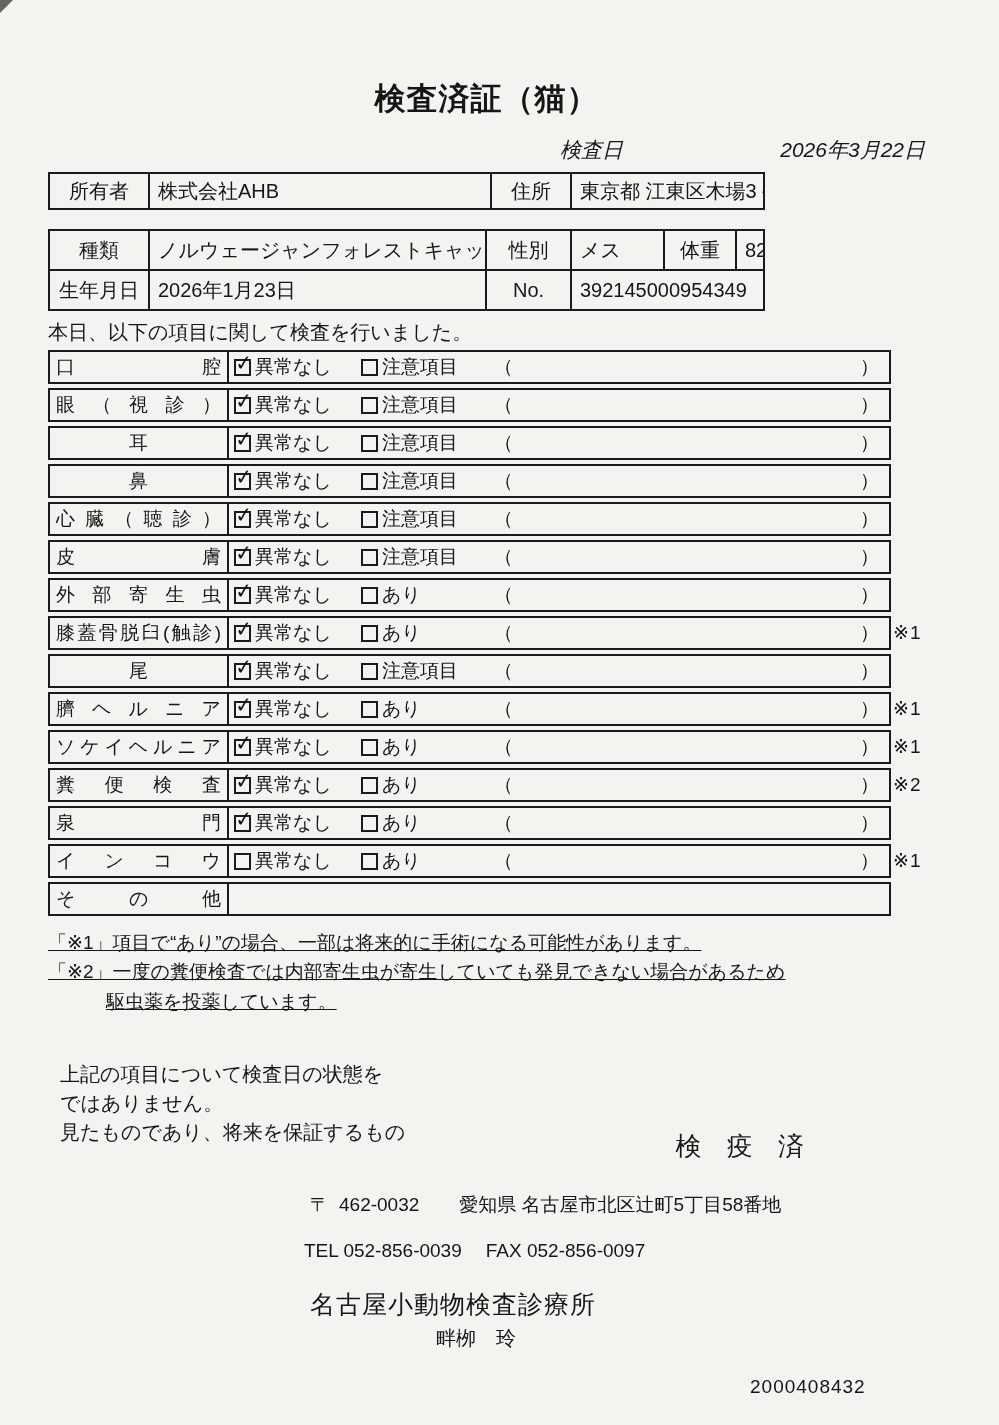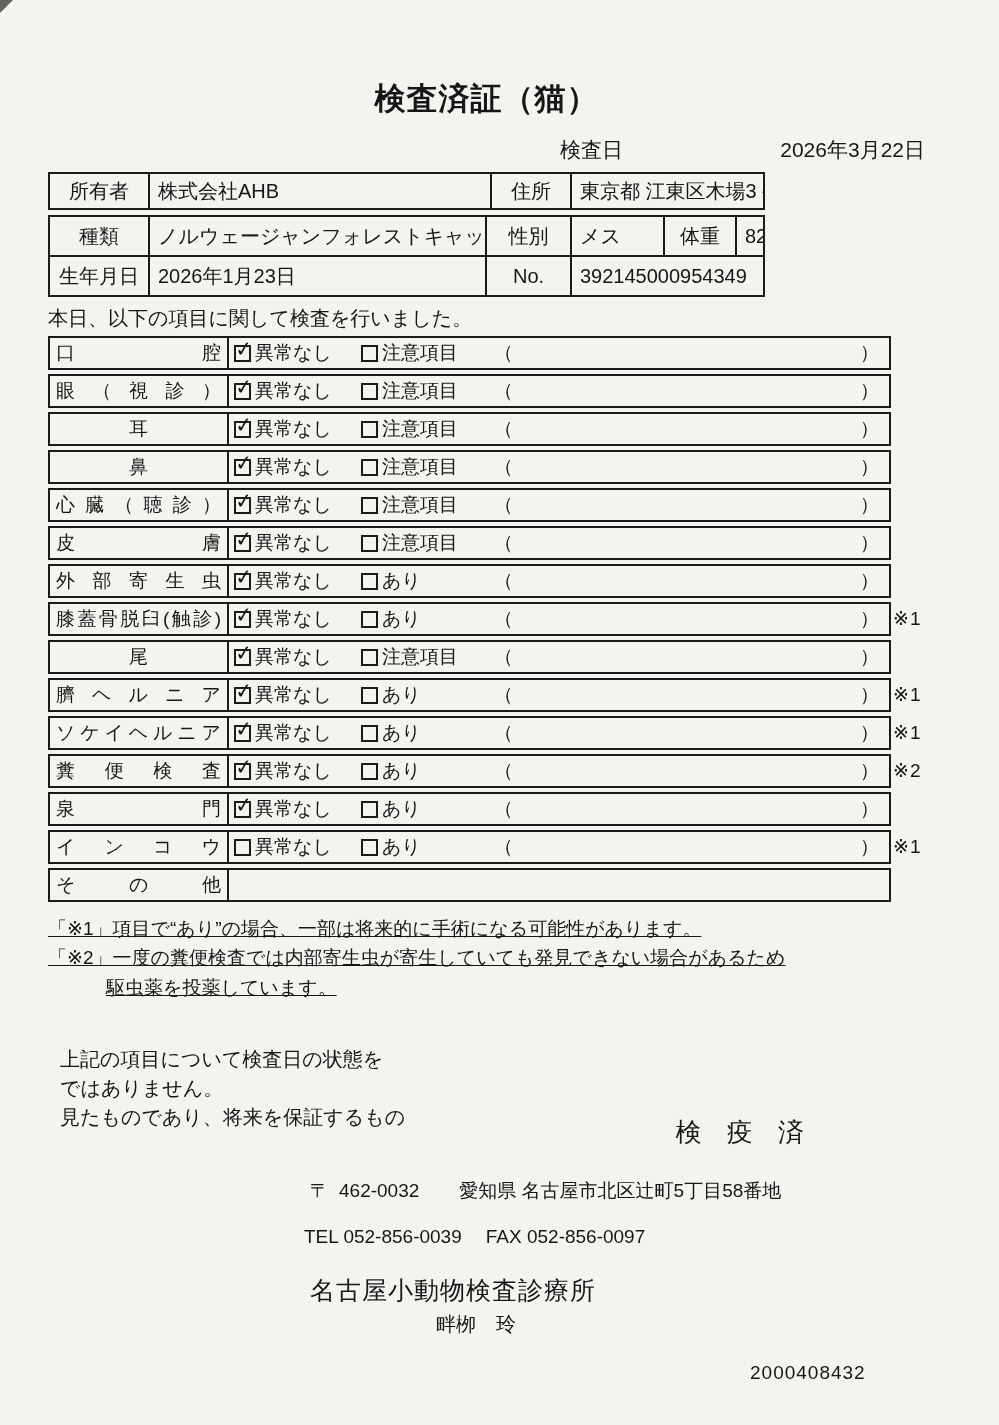--- a/index.html
+++ b/index.html
@@ -22,33 +22,33 @@
   
   .title{
     margin:0; padding-top:78px;
     text-align:center; font-size:31px; font-weight:bold;
     letter-spacing:1px;
   }
 
   
   .date-row{
     display:flex; justify-content:space-between;
-    margin-top:16px; font-size:21px; height:28px; align-items:flex-end;
+    margin-top:16px; font-size:21px; height:28px; align-items:flex-end;font-style:italic;
   }
   .date-row .lbl{ margin-left:512px; }
 
   
   table.t{
     border-collapse:collapse; width:717px; table-layout:fixed;
     font-size:20px;
   }
   table.t td{ border:2px solid #1b1b1b; padding:3px 8px; white-space:nowrap; overflow:hidden; }
   table.owner{ margin-top:8px; }
   table.owner td{ height:28px; }
-  table.pet{ margin-top:5px; }
+  table.pet{ margin-top:19px; }
   table.pet td{ height:32px; }
   td.c{ text-align:center; }
   td.wt{ text-align:right; padding-right:20px; }
   td.wt .unit{ font-size:16px; margin-left:12px; }
 
   .intro{ margin:8px 0 4px 0; font-size:20px; }
 
   
   .checklist{ width:843px; }
   .cl-row{
@@ -95,21 +95,21 @@
     position:absolute; right:-60px; top:3px; width:56px;
     font-size:19px; letter-spacing:1px;
   }
 
   
   .footnotes{ margin-top:12px; font-size:19px; line-height:1.55;text-decoration:underline; }
   .footnotes .indent{ padding-left:58px; }
 
   
   .bottom{ position:relative; margin-top:44px; height:110px; }
-  .disclaimer{ font-size:20px; line-height:1.45; margin-left:12px;font-family:Liberation Mono, monospace; }
+  .disclaimer{ font-size:20px; line-height:1.45; margin-left:12px; }
   .stamp{
     position:absolute; right:112px; bottom:6px;
     font-size:26px; letter-spacing:9px; white-space:nowrap;
   }
 
   .addr-line{ margin-top:22px; margin-left:262px; font-size:19px; }
   .addr-line .postal-mark{ margin-right:10px; }
   .addr-line .postal{ margin-right:40px; }
   .tel-line{ margin-top:22px; margin-left:256px; font-size:19px; }
   .tel-line .fax{ margin-left:24px; }

